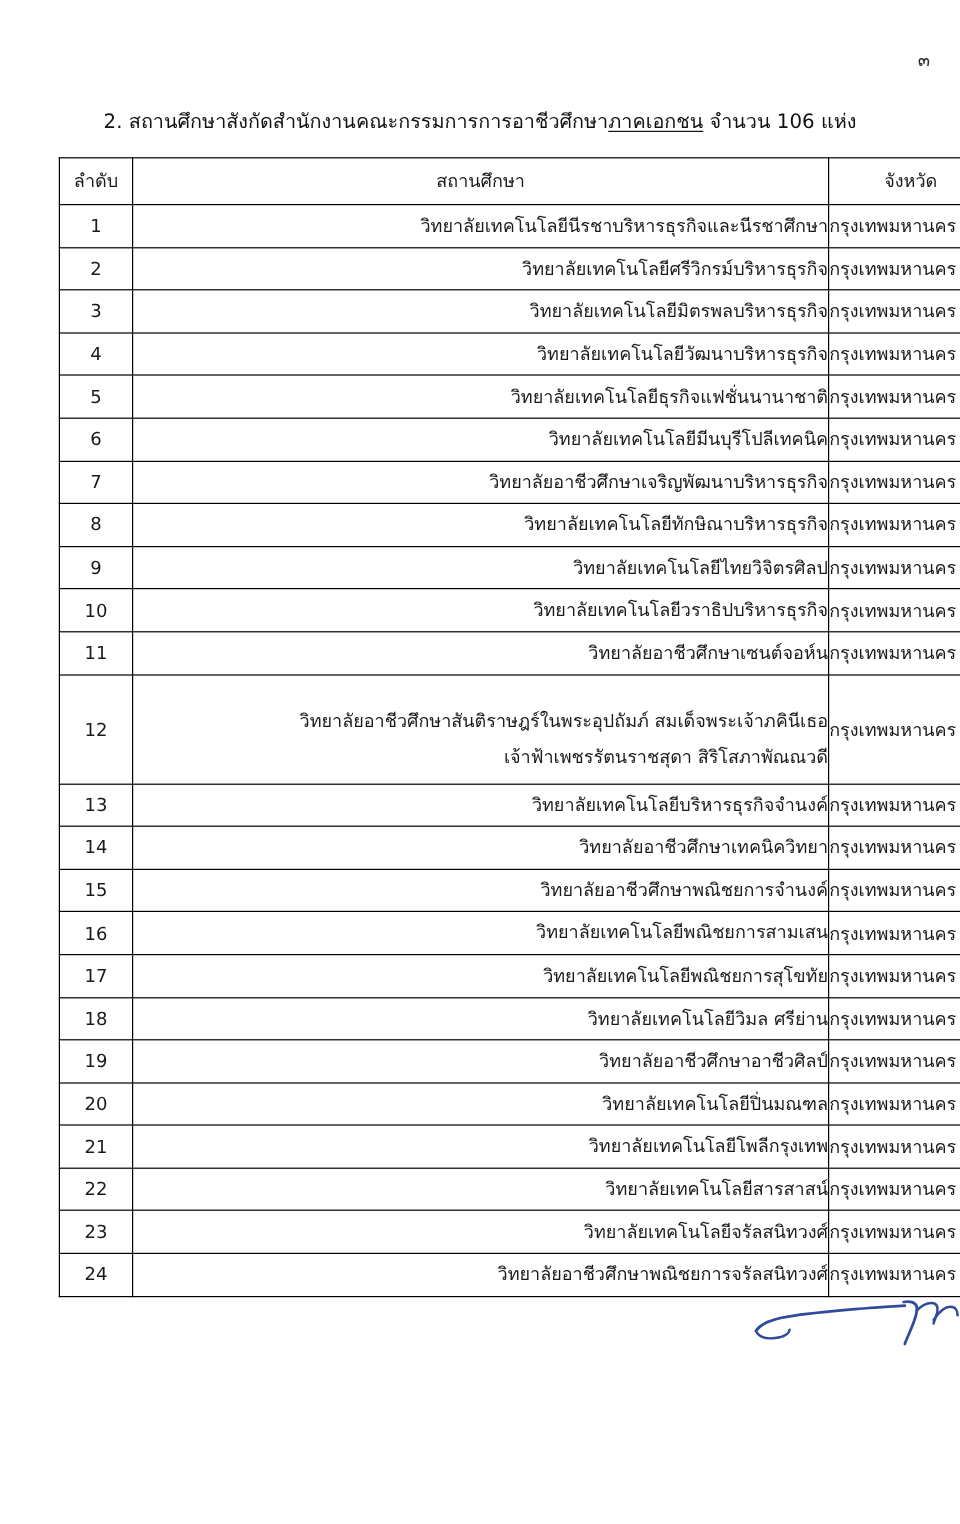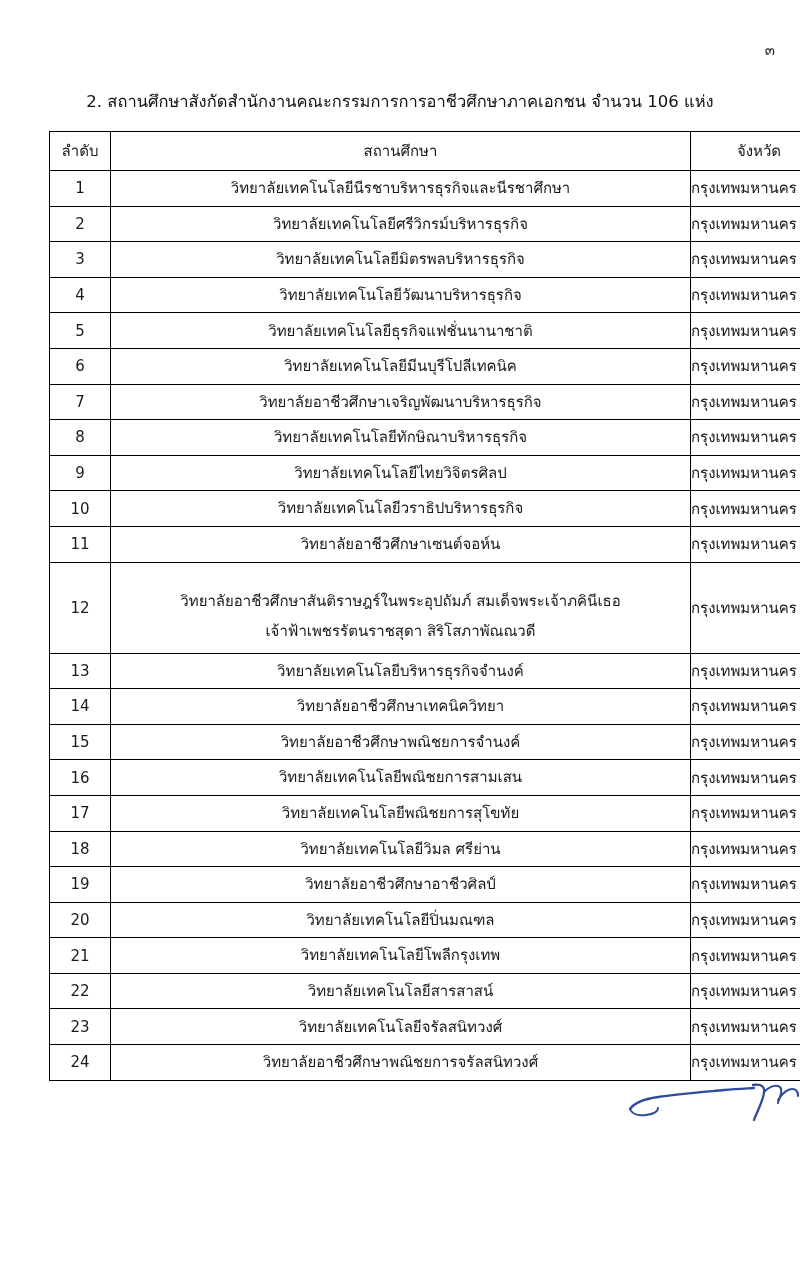--- a/index.html
+++ b/index.html
@@ -31,20 +31,21 @@
     position: absolute;
     top: 88px;
     left: 0;
     width: 800px;
     text-align: center;
     font-size: 16.5px;
     color: #111111;
     white-space: nowrap;
   }
   .doc-heading .underline {
+    text-decoration: underline;
     text-underline-offset: 2px;
   }
 
   
   .table-wrap {
     position: absolute;
     top: 131px;
     left: 17px;
     width: 778px;
     margin-left: 32px;
@@ -73,21 +74,21 @@
     font-size: 16px;
   }
   td.d-no {
     height: 34.6px;
     text-align: center;
     vertical-align: middle;
     font-size: 15px;
   }
   td.d-name {
     vertical-align: middle;
-    text-align: center;
+    text-align: right;
     padding: 0 6px 0 9px;
     line-height: 1.62;
   }
   td.d-prov {
     text-align: left;
     vertical-align: middle;
     font-size: 14.5px;
   }
   tr.two-line td.d-no,
   tr.two-line td.d-name,

